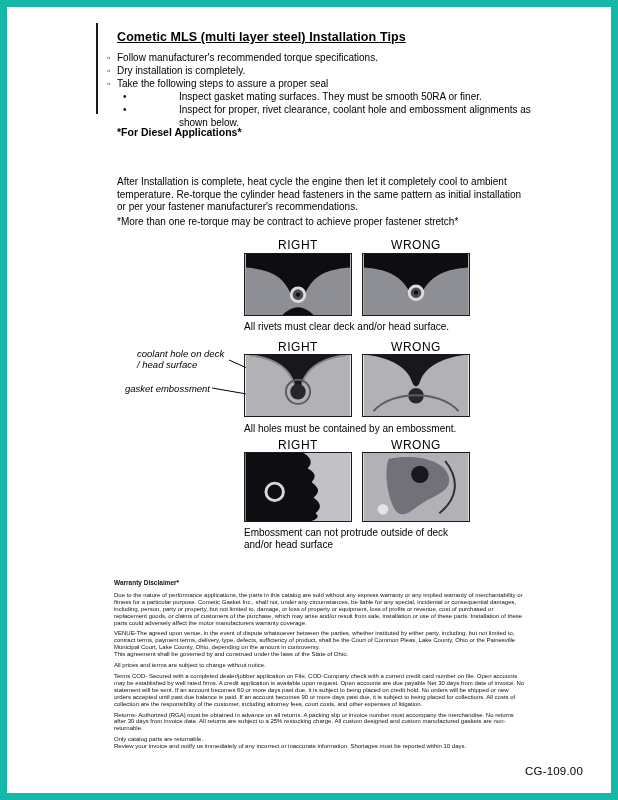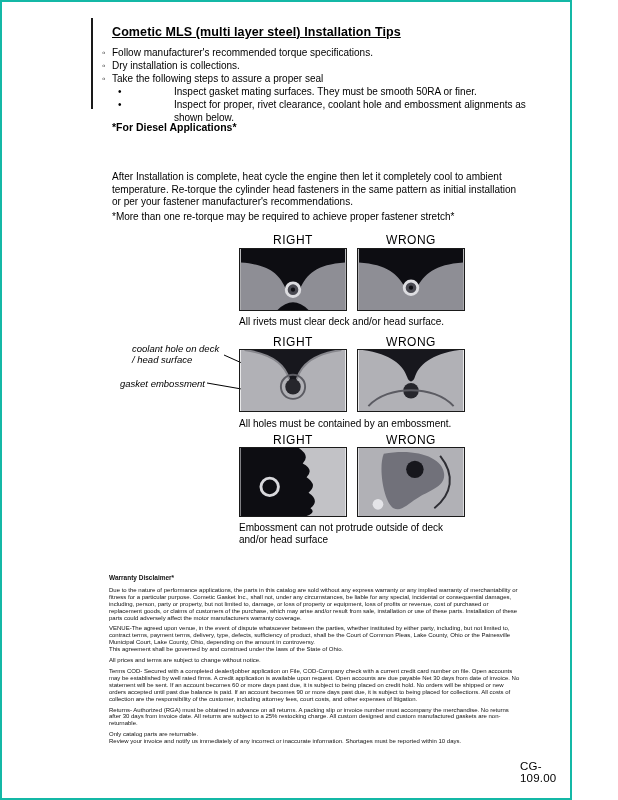--- a/index.html
+++ b/index.html
@@ -5,22 +5,22 @@
   * { margin:0; padding:0; box-sizing:border-box; }
   html,body { width:618px; height:800px; }
   body {
     background:#ffffff;
     font-family:"Liberation Sans", sans-serif;
     color:#000;
     position:relative;
     overflow:hidden;
   }
   .page {
-    position:absolute; left:0; top:0; width:572px; height:800px;
-    background:#fff; border:2px solid #14b8a6;padding-left:32px;
+    position:absolute; left:0; top:0; width:618px; height:800px;
+    background:#fff; border:7px solid #14b8a6;padding-left:32px;
   }
 
   .left-rule { position:absolute; left:89px; top:16px; width:2px; height:91px; background:#1a1a1a; }
 
   .title {
     position:absolute; left:110px; top:23px;
     font-size:12.5px; font-weight:bold; text-decoration:underline;
     letter-spacing:.1px;
   }
 
@@ -62,41 +62,41 @@
 
   <h1 class="title">Cometic MLS (multi layer steel) Installation Tips</h1>
 
   <div class="bullets">
     <div class="row">
       <span class="marker1"></span>
       <span>Follow manufacturer's recommended torque specifications.</span>
     </div>
     <div class="row">
       <span class="marker1"></span>
-      <span>Dry installation is collections.</span>
+      <span>Dry installation is completely.</span>
     </div>
     <div class="row">
       <span class="marker1"></span>
       <span>Take the following steps to assure a proper seal</span>
     </div>
     <div class="row sub">
       <span class="marker2"></span>
       <span>Inspect gasket mating surfaces.  They must be smooth 50RA or finer.</span>
     </div>
     <div class="row sub">
       <span class="marker2"></span>
       <span>Inspect for proper, rivet clearance, coolant hole and embossment alignments as shown below.</span>
     </div>
   </div>
 
   <div class="diesel-heading">*For Diesel Applications*</div>
   <div class="para para2">After Installation is complete, heat cycle the engine then let it completely cool to ambient
 temperature. Re-torque the cylinder head fasteners in the same pattern as initial installation
 or per your fastener manufacturer's recommendations.</div>
-  <div class="para para3">*More than one re-torque may be required to achieve proper fastener stretch*</div>
+  <div class="para para3">*More than one re-torque may be contract to achieve proper fastener stretch*</div>
 
   <div class="fig-label" style="left:237px; top:231px;">RIGHT</div>
   <div class="fig-label" style="left:355px; top:231px;">WRONG</div>
 
   <div class="panel" style="left:237px; top:246px;">
     <svg viewBox="0 0 108 63">
       <rect width="108" height="63" fill="#0d0d12"></rect>
       <path d="M0,14 C30,16 40,26 47,42 L61,42 C68,26 78,16 108,14 L108,63 L0,63 Z" fill="#8e8e95"></path>
       <path d="M38,63 Q54,47 70,63 Z" fill="#0d0d12"></path>
       <circle cx="54" cy="42" r="7" fill="#4a4a52" stroke="#dcdce0" stroke-width="3"></circle>

